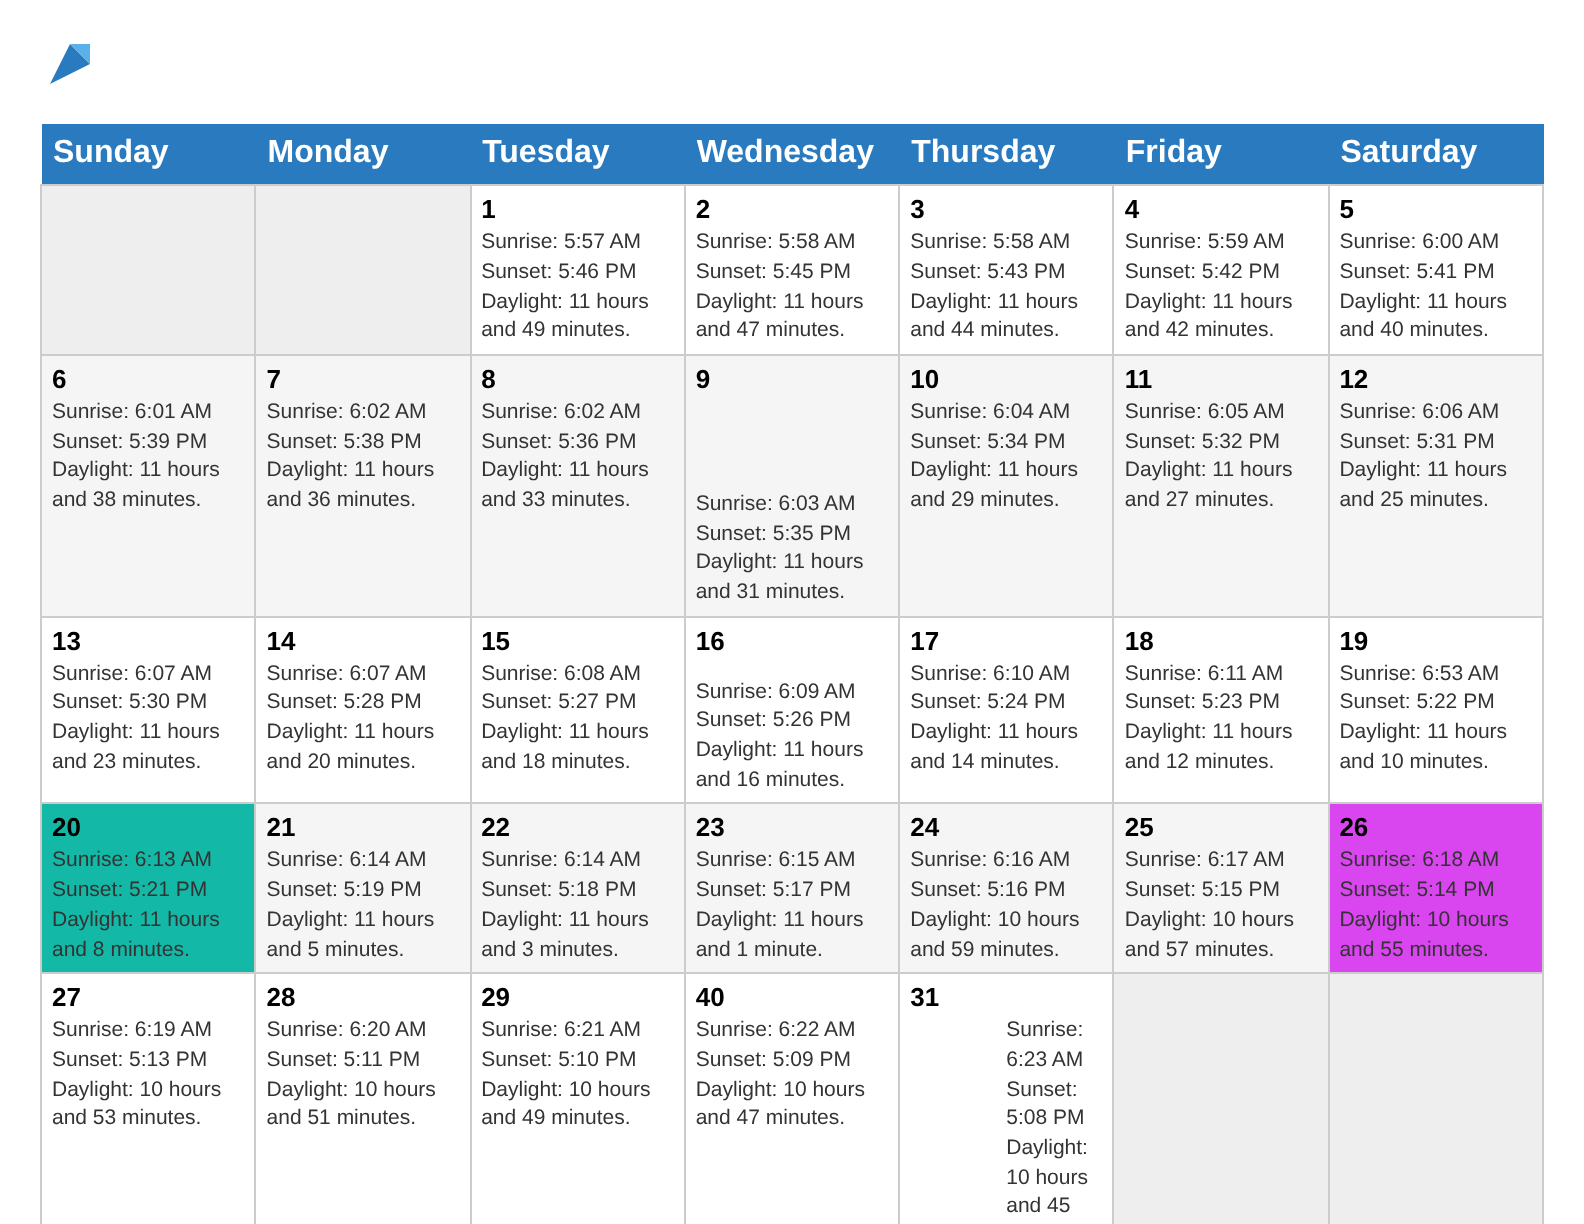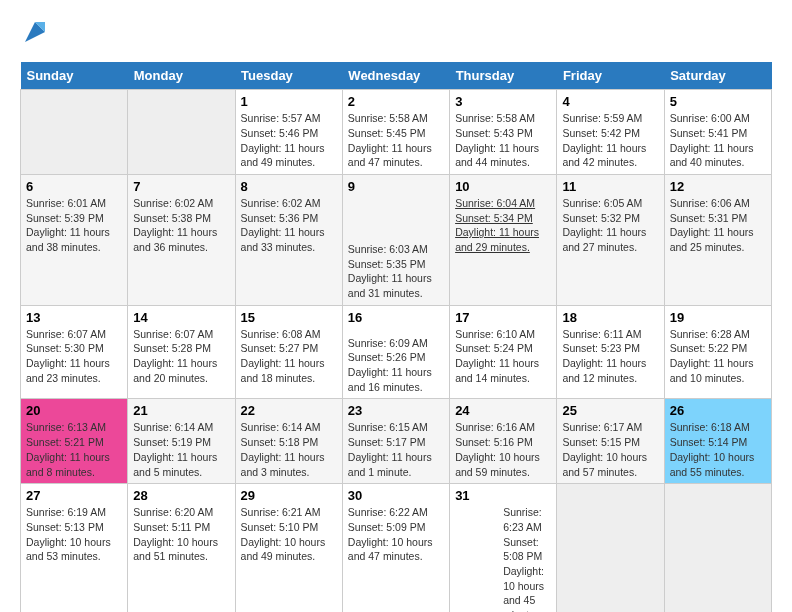--- a/index.html
+++ b/index.html
@@ -35,21 +35,21 @@
     table {
       width: 100%;
       border-collapse: collapse;
       font-size: 11px;
     }
     th {
       background-color: #2a7abf;
       color: #fff;
       text-align: left;
       padding: 6px 6px;
-      font-size: 13px;
+      font-size: 16px;
       font-weight: bold;
     }
     td {
       border: 1px solid #ccc;
       vertical-align: top;
       padding: 4px 5px;
       height: 78px;
       width: 14.28%;
     }
     .day-num {
@@ -167,21 +167,21 @@
 Daylight: 11 hours and 33 minutes.</div>
         </td>
         <td style="background-color: rgb(245, 245, 245);">
           <span class="day-num">9</span>
           <div class="day-info" style="white-space: pre-line; margin-top: 48px;">Sunrise: 6:03 AM
 Sunset: 5:35 PM
 Daylight: 11 hours and 31 minutes.</div>
         </td>
         <td style="background-color: rgb(245, 245, 245);">
           <span class="day-num">10</span>
-          <div class="day-info" style="white-space: pre-line; text-decoration: underline;">Sunrise: 6:04 AM
+          <div class="day-info" style="white-space: pre-line;">Sunrise: 6:04 AM
 Sunset: 5:34 PM
 Daylight: 11 hours and 29 minutes.</div>
         </td>
         <td style="background-color: rgb(245, 245, 245);">
           <span class="day-num">11</span>
           <div class="day-info" style="white-space: pre-line;">Sunrise: 6:05 AM
 Sunset: 5:32 PM
 Daylight: 11 hours and 27 minutes.</div>
         </td>
         <td style="background-color: rgb(245, 245, 245);">
@@ -223,27 +223,27 @@
 Daylight: 11 hours and 14 minutes.</div>
         </td>
         <td style="background-color: rgb(255, 255, 255);">
           <span class="day-num">18</span>
           <div class="day-info" style="white-space: pre-line;">Sunrise: 6:11 AM
 Sunset: 5:23 PM
 Daylight: 11 hours and 12 minutes.</div>
         </td>
         <td style="background-color: rgb(255, 255, 255);">
           <span class="day-num">19</span>
-          <div class="day-info" style="white-space: pre-line;">Sunrise: 6:28 AM
+          <div class="day-info" style="white-space: pre-line;">Sunrise: 6:53 AM
 Sunset: 5:22 PM
 Daylight: 11 hours and 10 minutes.</div>
         </td>
       </tr>
       <tr>
-        <td style="background-color: #ec4899; margin-top: 36px;">
+        <td style="background-color: #14b8a6; margin-top: 36px;">
           <span class="day-num">20</span>
           <div class="day-info" style="white-space: pre-line;">Sunrise: 6:13 AM
 Sunset: 5:21 PM
 Daylight: 11 hours and 8 minutes.</div>
         </td>
         <td style="background-color: rgb(245, 245, 245);">
           <span class="day-num">21</span>
           <div class="day-info" style="white-space: pre-line;">Sunrise: 6:14 AM
 Sunset: 5:19 PM
 Daylight: 11 hours and 5 minutes.</div>
@@ -265,21 +265,21 @@
           <div class="day-info" style="white-space: pre-line;">Sunrise: 6:16 AM
 Sunset: 5:16 PM
 Daylight: 10 hours and 59 minutes.</div>
         </td>
         <td style="background-color: rgb(245, 245, 245);">
           <span class="day-num">25</span>
           <div class="day-info" style="white-space: pre-line;">Sunrise: 6:17 AM
 Sunset: 5:15 PM
 Daylight: 10 hours and 57 minutes.</div>
         </td>
-        <td style="background-color: #7dd3fc;">
+        <td style="background-color: #d946ef;">
           <span class="day-num">26</span>
           <div class="day-info" style="white-space: pre-line;">Sunrise: 6:18 AM
 Sunset: 5:14 PM
 Daylight: 10 hours and 55 minutes.</div>
         </td>
       </tr>
       <tr>
         <td style="background-color: rgb(255, 255, 255);">
           <span class="day-num">27</span>
           <div class="day-info" style="white-space: pre-line;">Sunrise: 6:19 AM
@@ -292,21 +292,21 @@
 Sunset: 5:11 PM
 Daylight: 10 hours and 51 minutes.</div>
         </td>
         <td style="background-color: rgb(255, 255, 255);">
           <span class="day-num">29</span>
           <div class="day-info" style="white-space: pre-line;">Sunrise: 6:21 AM
 Sunset: 5:10 PM
 Daylight: 10 hours and 49 minutes.</div>
         </td>
         <td style="background-color: rgb(255, 255, 255);">
-          <span class="day-num">30</span>
+          <span class="day-num">40</span>
           <div class="day-info" style="white-space: pre-line;">Sunrise: 6:22 AM
 Sunset: 5:09 PM
 Daylight: 10 hours and 47 minutes.</div>
         </td>
         <td style="background-color: rgb(255, 255, 255);">
           <span class="day-num">31</span>
           <div class="day-info" style="white-space: pre-line; margin-left: 48px;">Sunrise: 6:23 AM
 Sunset: 5:08 PM
 Daylight: 10 hours and 45 minutes.</div>
         </td>

